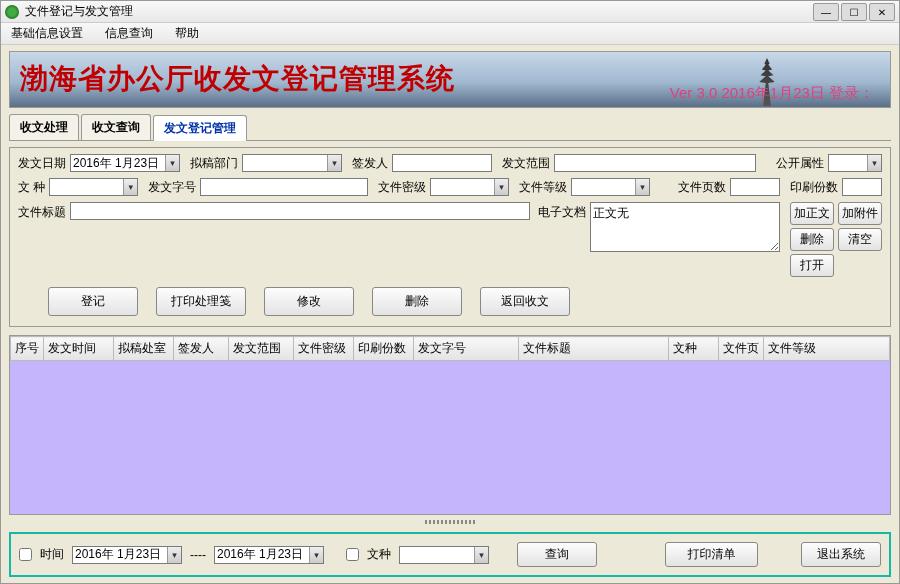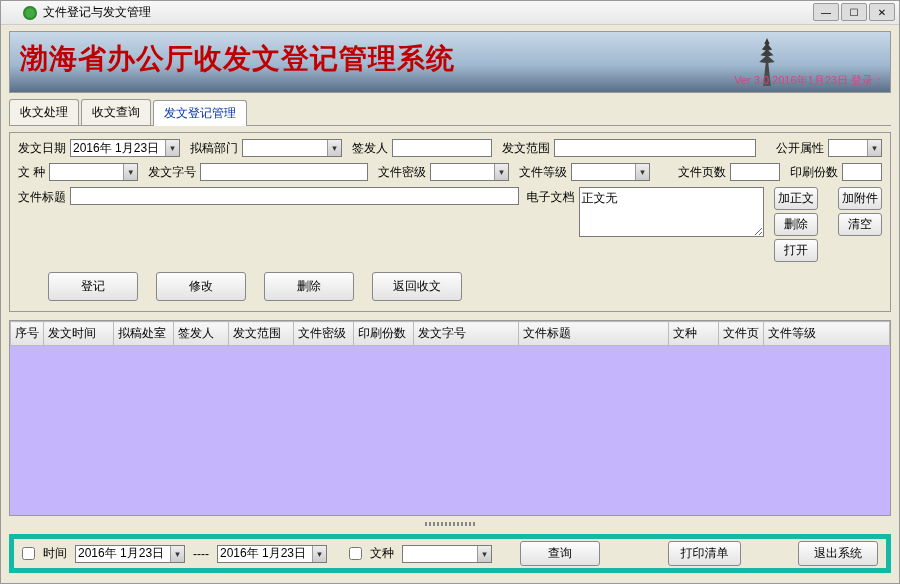--- a/index.html
+++ b/index.html
@@ -1,67 +1,72 @@
 <!DOCTYPE html>
 <html><head>
 <meta charset="utf-8">
 <style>
 * { box-sizing: border-box; margin: 0; padding: 0; }
 body { font-family: "Microsoft YaHei", SimSun, sans-serif; font-size: 12px; background: #f0f0f0; overflow: hidden; }
 .window { width: 900px; height: 584px; background: #ece9d8; border: 1px solid #999; display: flex; flex-direction: column; }
-.titlebar { height: 24px; background: linear-gradient(180deg, #f8f8f8 0%, #e8e8e8 100%); border-bottom: 1px solid #ccc; display: flex; align-items: center; padding: 0 22px; font-size: 12px; position: relative; }
+.titlebar { height: 24px; background: linear-gradient(180deg, #f8f8f8 0%, #e8e8e8 100%); border-bottom: 1px solid #ccc; display: flex; align-items: center; padding: 0 4px; font-size: 12px; position: relative; }
 .titlebar .icon { width: 14px; height: 14px; background: radial-gradient(circle, #4a4 40%, #272 70%); border-radius: 50%; margin-right: 6px; }
 .win-controls { position: absolute; right: 4px; top: 2px; display: flex; gap: 2px; }
 .win-btn { width: 26px; height: 18px; background: #ddd; border: 1px solid #999; border-radius: 2px; font-size: 10px; display: flex; align-items: center; justify-content: center; cursor: pointer; }
 .menubar { height: 22px; background: linear-gradient(180deg, #f8f8f8 0%, #e8e8e8 100%); border-bottom: 1px solid #ccc; display: flex; align-items: center; padding-left: 6px; gap: 14px; }
 .menu-item { cursor: pointer; padding: 2px 4px; }
 .banner { height: 62px; margin: 6px 8px 6px 8px; border: 1px solid #999; background: linear-gradient(180deg, #c8d8e8 0%, #a0b8d0 55%, #5a7088 100%); position: relative; overflow: hidden; }
 .banner-title { position: absolute; left: 10px; top: 8px; font-family: "SimSun", serif; font-size: 28px; font-weight: bold; color: #c00000; letter-spacing: 1px; }
 .banner-pagoda { position: absolute; right: 110px; top: 6px; width: 26px; height: 48px; background: linear-gradient(180deg, #333 0%, #555 100%); clip-path: polygon(50% 0, 60% 12%, 55% 14%, 70% 24%, 55% 26%, 75% 36%, 55% 38%, 80% 50%, 55% 52%, 65% 100%, 35% 100%, 45% 52%, 20% 50%, 45% 38%, 25% 36%, 45% 26%, 30% 24%, 45% 14%, 40% 12%); }
-.banner-version { position: absolute; right: 6px; bottom: 4px; color: #e04080; font-size: 11px; }
-.tabs { display: flex; margin: 0 8px; border-bottom: 1px solid #999; }
+.banner-version { position: absolute; right: 16px; bottom: 4px; color: #e04080; font-size: 15px; }
+.tabs { display: flex; margin: 0 8px; border-bottom: 1px solid #999; font-weight: bold; }
 .tab { padding: 4px 10px; background: #f4f2e8; border: 1px solid #999; border-bottom: none; margin-right: 2px; cursor: pointer; border-radius: 3px 3px 0 0; }
 .tab.active { background: #fff; color: #0033aa; position: relative; top: 1px; }
 .panel { margin: 6px 8px; border: 1px solid #999; background: #ece9d8; padding: 6px 8px; }
 .formrow { display: flex; align-items: center; gap: 4px; margin-bottom: 6px; }
 .lbl { white-space: nowrap; }
 .in, select.in { border: 1px solid #7a7a7a; background: #fff; height: 18px; font-size: 12px; padding: 0 2px; }
 .combo { background: #fff; border: 1px solid #7a7a7a; height: 18px; display: flex; align-items: center; }
 .dropdown-btn { width: 14px; height: 16px; background: linear-gradient(180deg,#eee,#ccc); border-left: 1px solid #999; display:flex; align-items:center; justify-content:center; font-size:9px; color:#333; cursor:pointer;}
 .btn { background: linear-gradient(180deg,#fdfdfd,#e3e3e3); border: 1px solid #888; border-radius: 3px; padding: 3px 0; font-size: 12px; cursor: pointer; text-align: center; }
 .btnbar { display:flex; gap:18px; margin-top:4px; padding: 4px 30px; }
 .btnbar .btn { width: 90px; padding: 5px 0; }
 .side-btncol { display: flex; flex-direction: column; gap: 3px; margin-left: 6px; }
-.side-btns-row { display:flex; gap:20px; }
+.side-btns-row { display:flex; gap:4px; }
 .side-btncol .btn { width: 44px; padding: 2px 0; }
 .textarea { border:1px solid #7a7a7a; background:#fff; height: 50px; font-size: 12px; padding: 2px; }
 .grid-label { color: #c00000; margin: 4px 10px 0 10px; font-size: 12px; }
 .grid { margin: 2px 8px 0 8px; border: 1px solid #999; background:#c4b5fd; height: 196px; overflow:auto; }
 .grid table { width: 100%; border-collapse: collapse; }
 .grid th { background: linear-gradient(180deg,#f8f8f8,#e3e3e3); border: 1px solid #bbb; font-weight: normal; font-size: 12px; padding: 3px 4px; text-align: left; white-space: nowrap; }
 .hsplit { height: 8px; margin: 4px 8px; background: #ece9d8; display:flex; align-items:center; justify-content:center; }
 .hsplit .grip { width: 50px; height: 4px; background: repeating-linear-gradient(90deg,#888 0 2px,#ece9d8 2px 4px); }
-.footer { margin: 2px 8px 6px 8px; border: 5px solid #14b8a6; background:#ece9d8; padding: 2px 8px; display:flex; align-items:center; gap: 8px; }
+.footer { margin: 2px 8px 6px 8px; border: 2px solid #14b8a6; background:#ece9d8; padding: 8px 8px; display:flex; align-items:center; gap: 8px; }
 .chk { width:13px; height:13px; }
 </style>
 </head>
 <body>
 
 <div class="window">
 
   <div class="titlebar">
     <div class="icon"></div>
     <span>文件登记与发文管理</span>
     <div class="win-controls">
       <div class="win-btn">—</div>
       <div class="win-btn">☐</div>
       <div class="win-btn">✕</div>
     </div>
   </div>
 
+  <div class="menubar">
+    <span class="menu-item">基础信息设置</span>
+    <span class="menu-item">信息查询</span>
+    <span class="menu-item">帮助</span>
+  </div>
 
   <div class="banner">
     <div class="banner-title">渤海省办公厅收发文登记管理系统</div>
     <div class="banner-pagoda"></div>
     <div class="banner-version">Ver 3.0  2016年1月23日  登录：</div>
   </div>
 
   <div class="tabs">
     <div class="tab">收文处理</div>
     <div class="tab">收文查询</div>
@@ -131,20 +136,21 @@
           <button class="btn">清空</button>
         </div>
         <div class="side-btns-row">
           <button class="btn">打开</button>
         </div>
       </div>
     </div>
 
     <div class="btnbar">
       <button class="btn">登记</button>
+      <button class="btn">打印处理笺</button>
       <button class="btn">修改</button>
       <button class="btn">删除</button>
       <button class="btn">返回收文</button>
     </div>
   </div>
 
 
   <div class="grid">
     <table>
       <thead>
@@ -183,17 +189,17 @@
       <span style="flex:1; padding-left:2px">2016年 1月23日</span>
       <div class="dropdown-btn">▾</div>
     </div>
     <input type="checkbox" class="chk" style="margin-left: 14px;">
     <span class="lbl">文种</span>
     <div class="combo" style="width:90px">
       <span style="flex:1"></span>
         <div class="dropdown-btn">▾</div>
     </div>
     <button class="btn" style="width:80px; margin-left:20px">查询</button>
-    <button class="btn" style="width:73px; margin-left:60px">打印清单</button>
+    <button class="btn" style="width:93px; margin-left:60px">打印清单</button>
     <button class="btn" style="width:80px; margin-left:auto">退出系统</button>
   </div>
 
 </div>
 
 </body></html>

